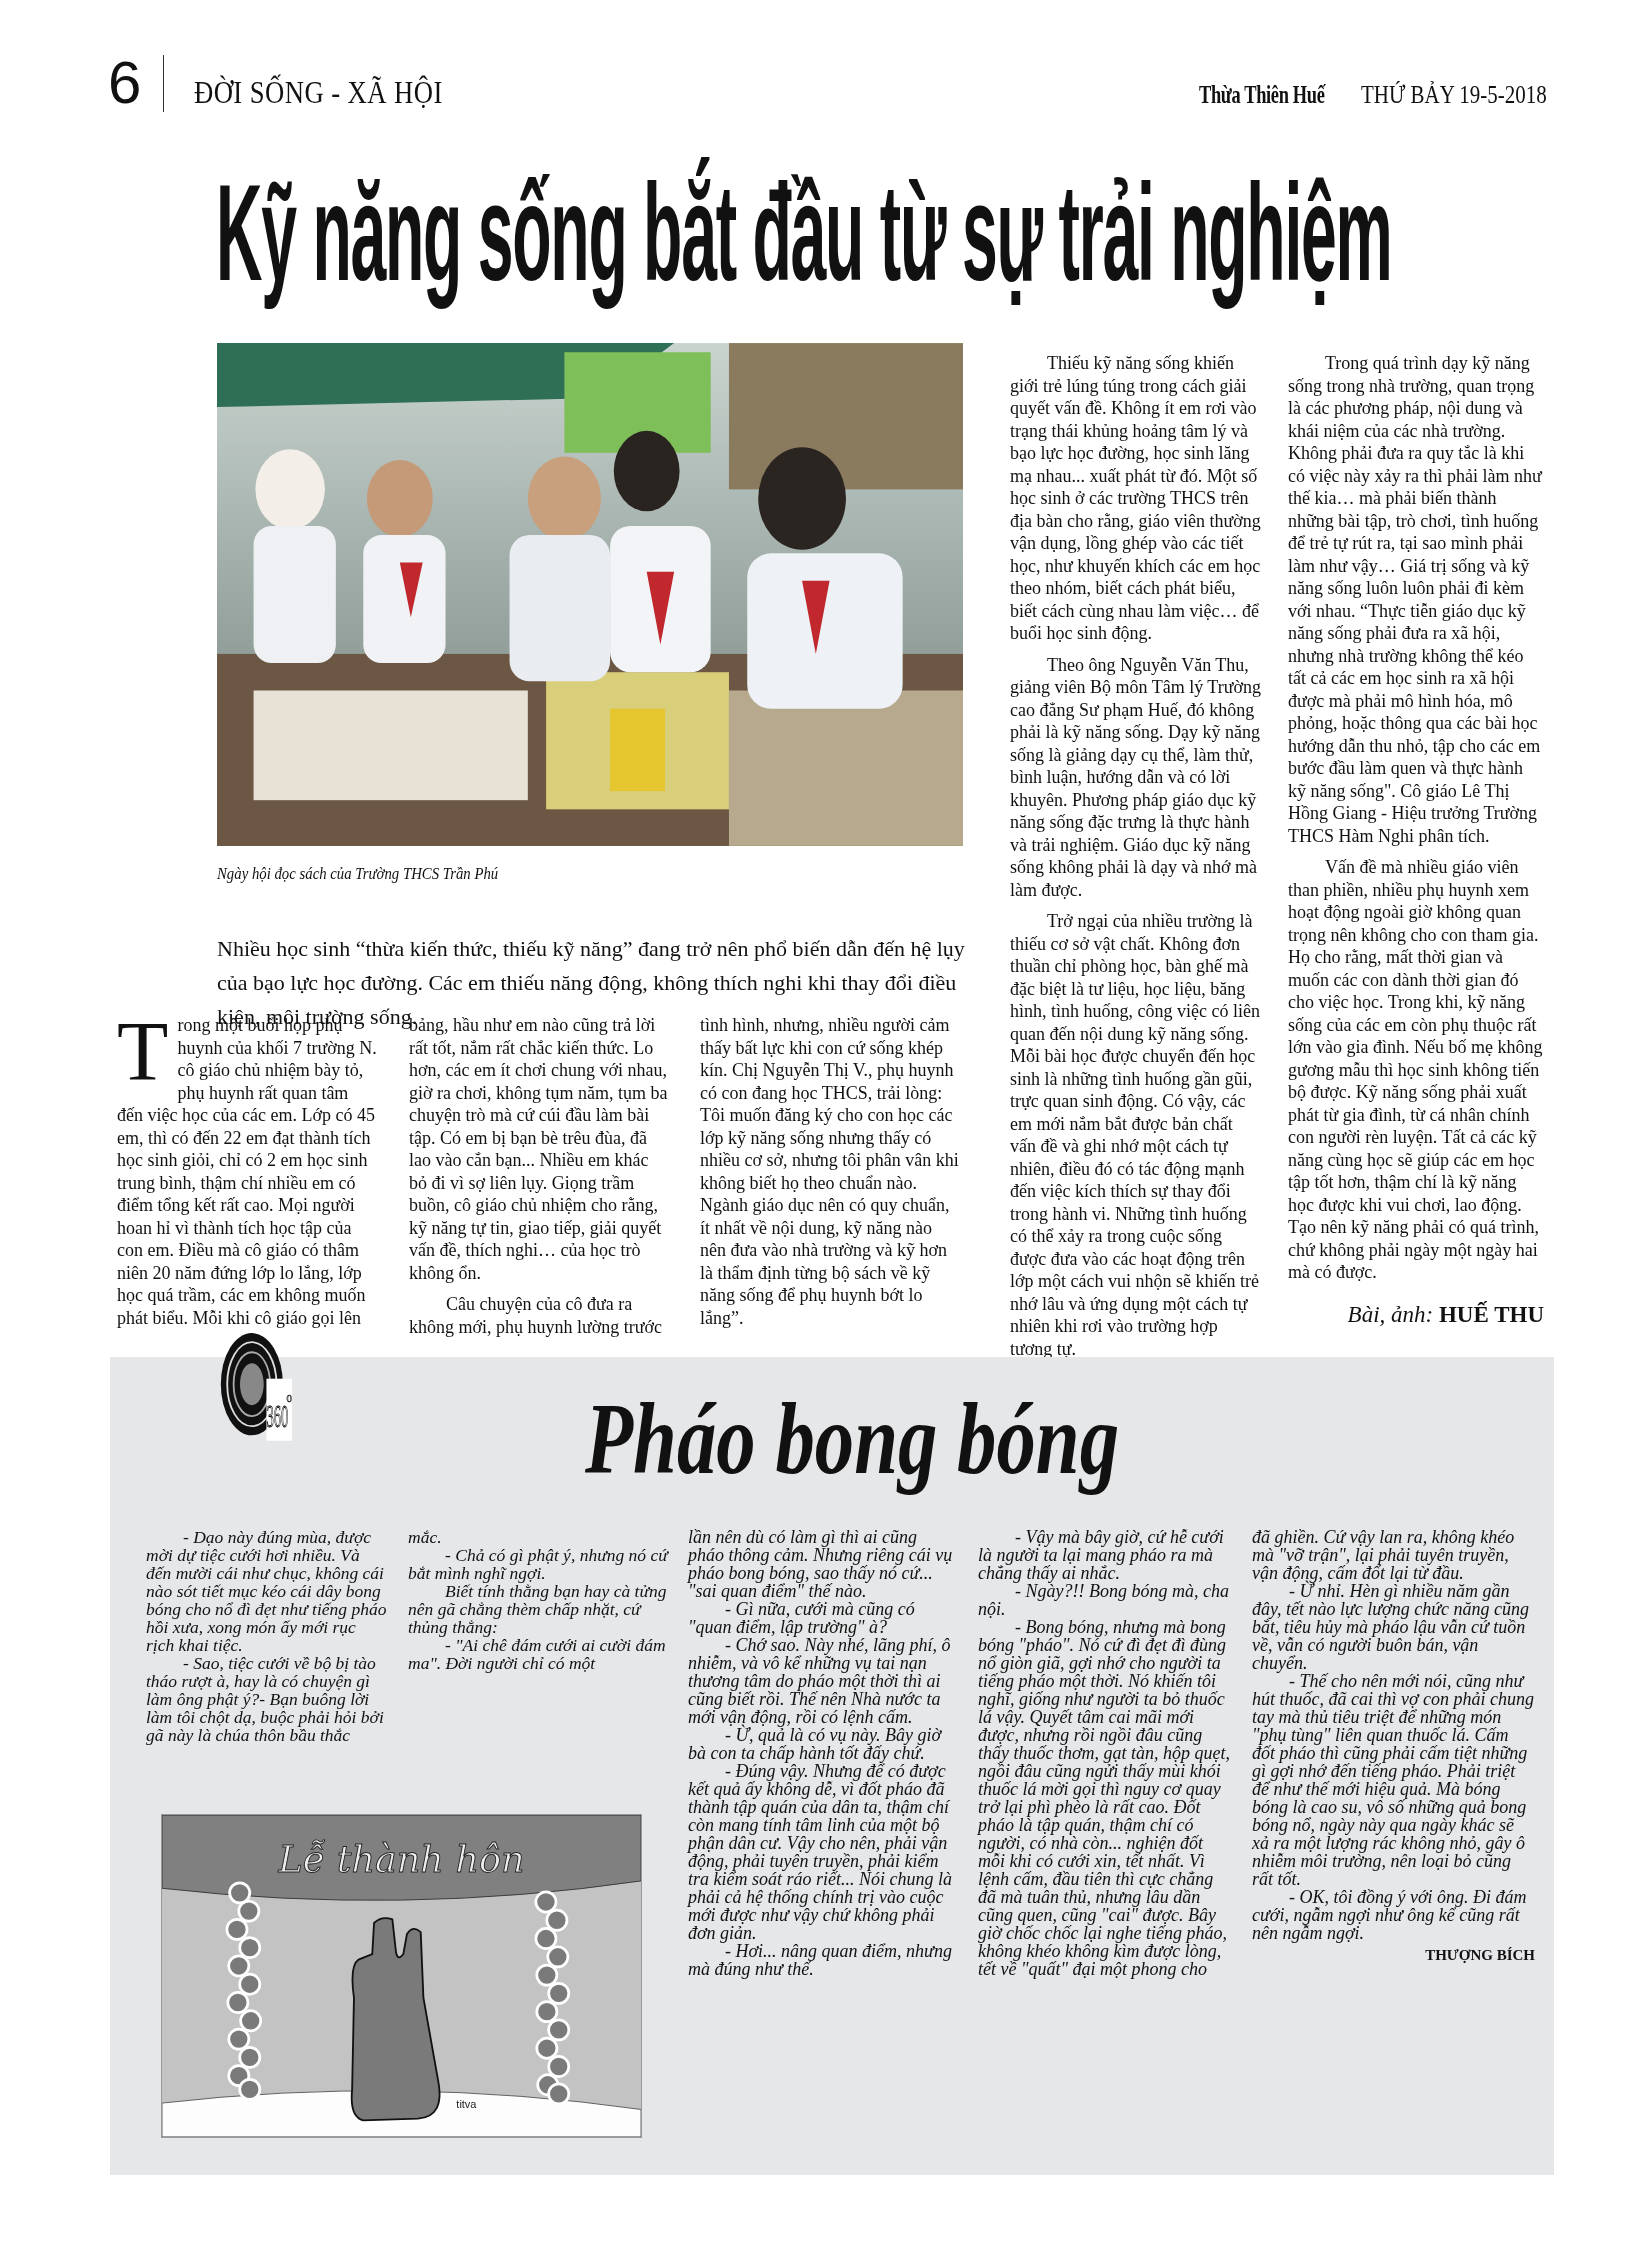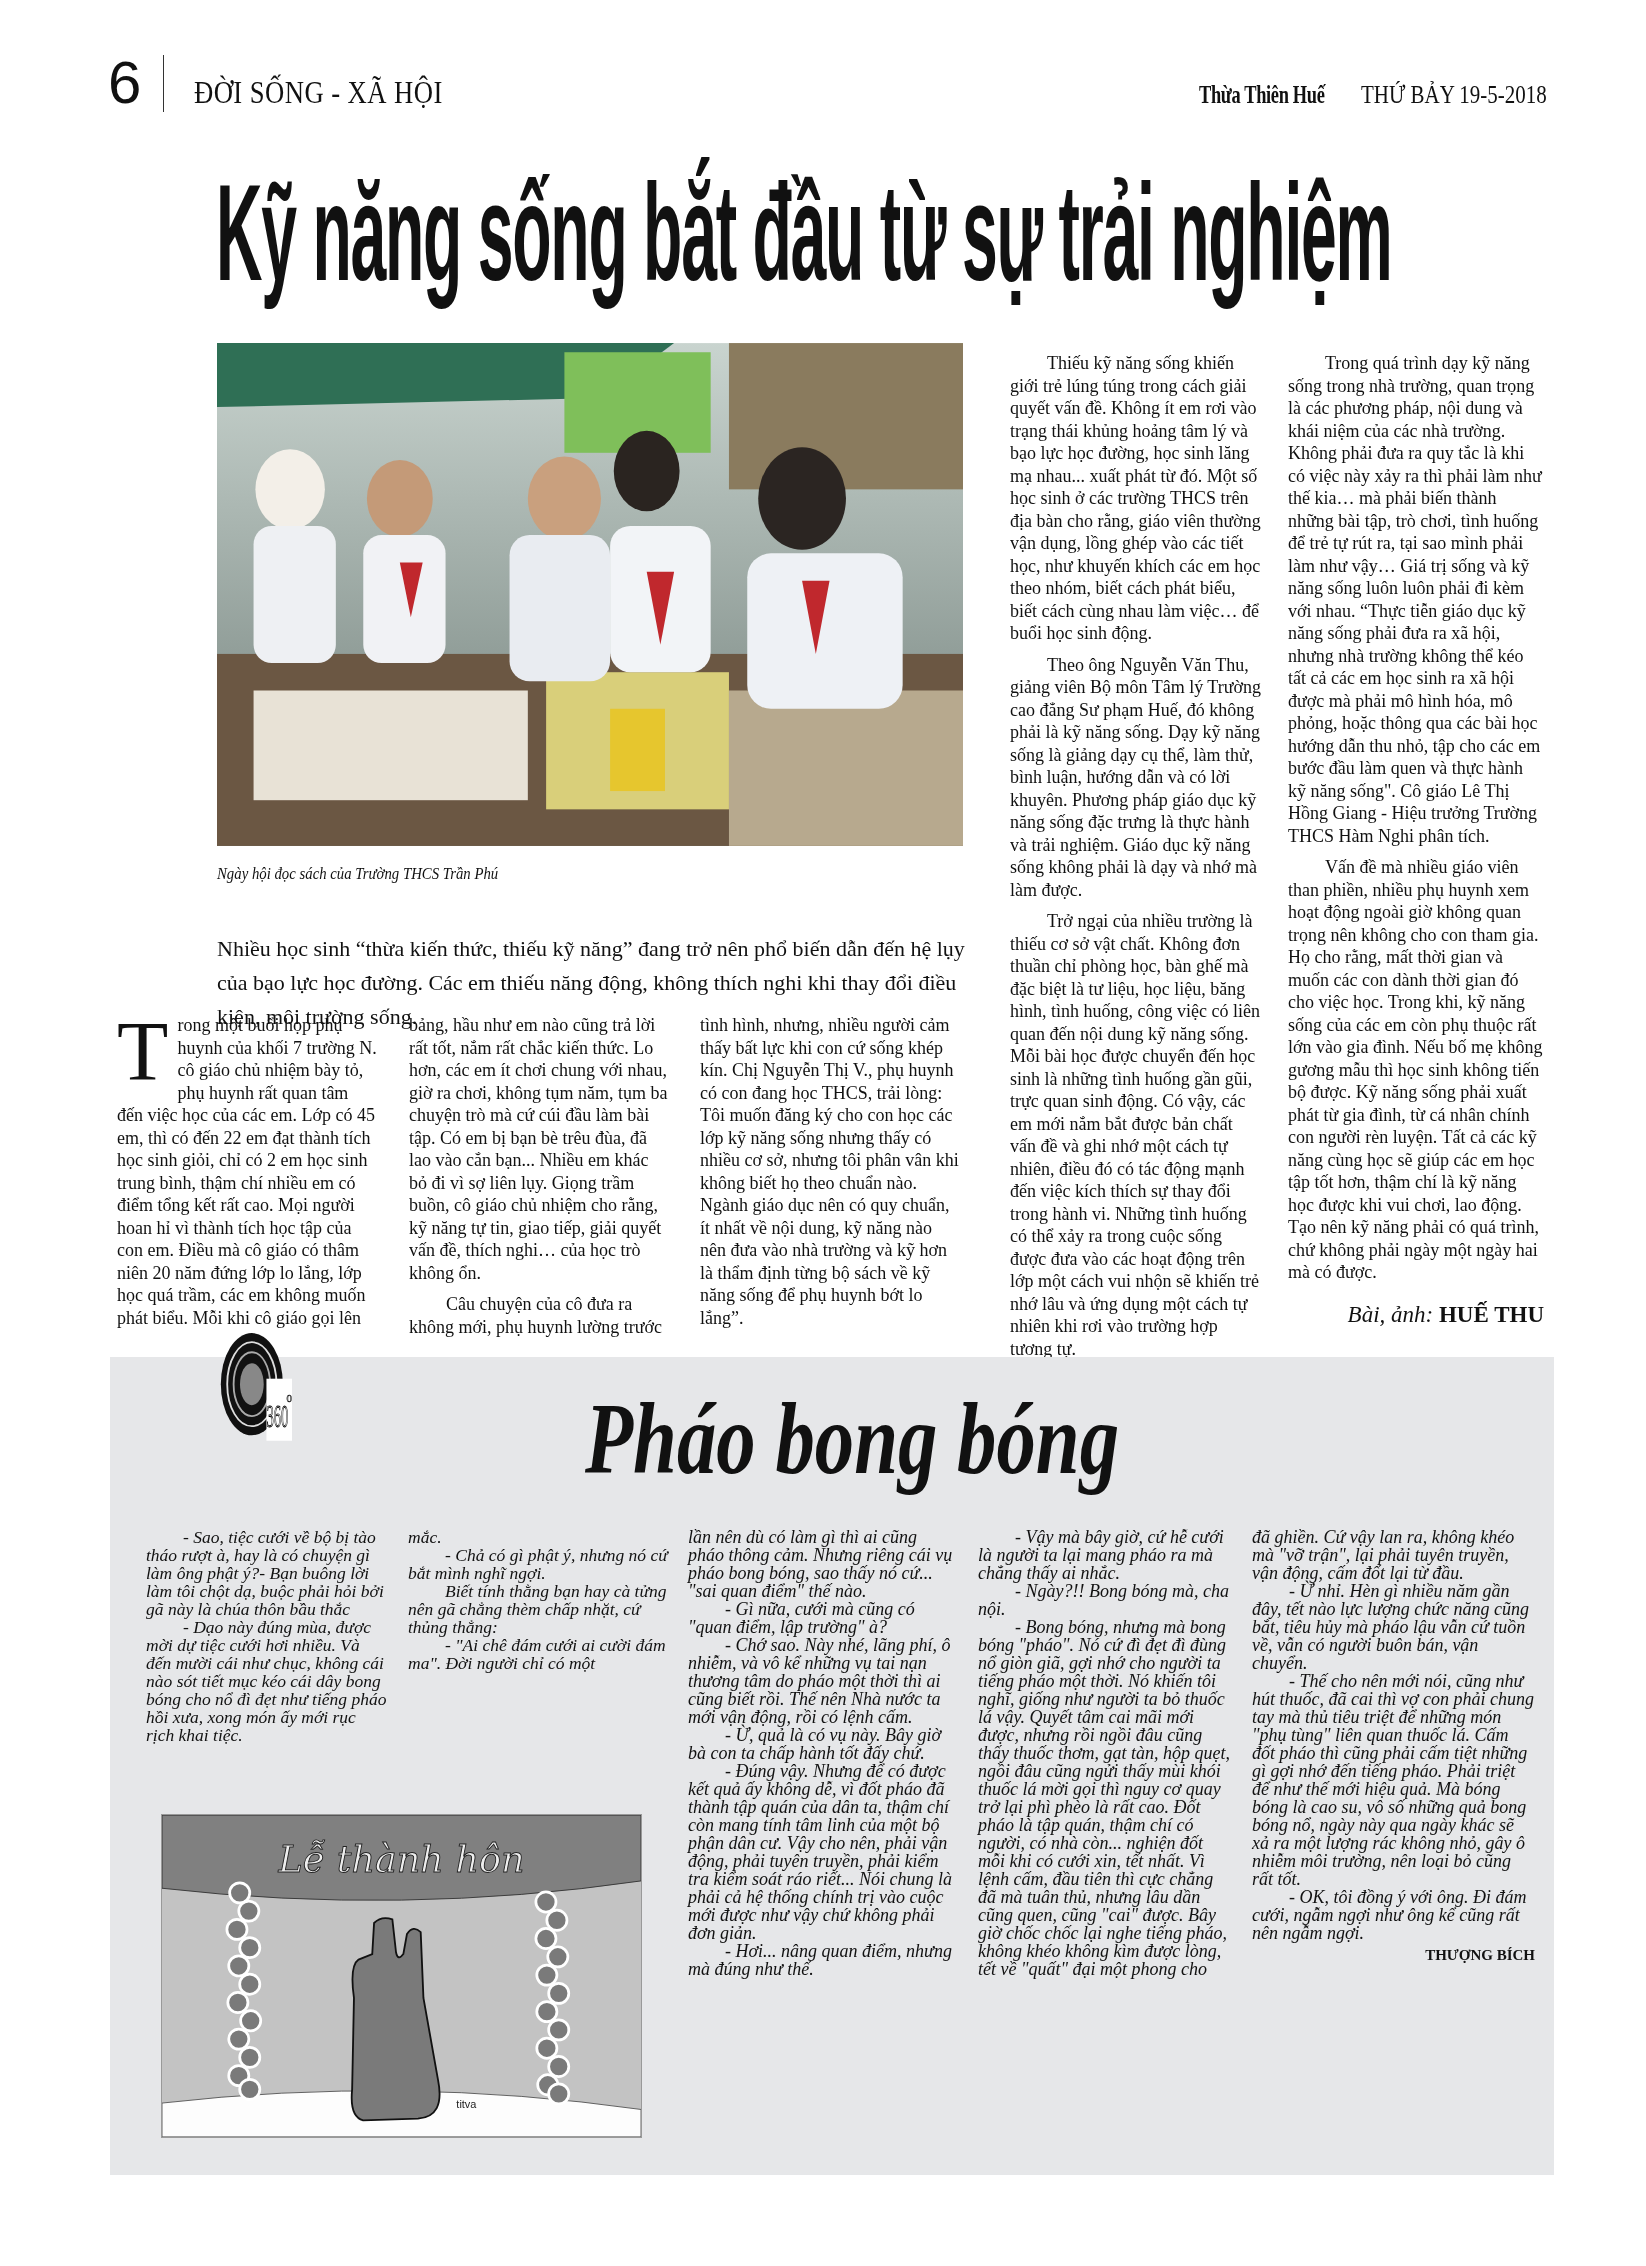--- a/index.html
+++ b/index.html
@@ -118,22 +118,22 @@
     <ellipse cx="36" cy="58" rx="20" ry="35" fill="none" stroke="#aaa" stroke-width="2"></ellipse>
     <ellipse cx="36" cy="58" rx="13" ry="23" fill="#888"></ellipse>
     <rect x="52" y="52" width="28" height="68" fill="#fff"></rect>
     <text x="52" y="105" font-family="Liberation Serif, serif" font-size="34" fill="#fff" stroke="#000" stroke-width="1" textLength="24" lengthAdjust="spacingAndGlyphs">360</text>
     <text x="74" y="78" font-family="Liberation Serif, serif" font-size="12" fill="#fff" stroke="#000" stroke-width="0.6">0</text>
   </svg>
 </div>
 <div class="abs boxtitle">Pháo bong bóng</div>
 
 <div class="abs bcol b1">
+  <p class="ind">- Dạo này đúng mùa, được mời dự tiệc cưới hơi nhiều. Và đến mười cái như chục, không cái nào sót tiết mục kéo cái dây bong bóng cho nổ đì đẹt như tiếng pháo hồi xưa, xong món ấy mới rục rịch khai tiệc.</p>
   <p class="ind">- Sao, tiệc cưới về bộ bị tào tháo rượt à, hay là có chuyện gì làm ông phật ý?- Bạn buông lời làm tôi chột dạ, buộc phải hỏi bởi gã này là chúa thôn bầu thắc</p>
-  <p class="ind">- Dạo này đúng mùa, được mời dự tiệc cưới hơi nhiều. Và đến mười cái như chục, không cái nào sót tiết mục kéo cái dây bong bóng cho nổ đì đẹt như tiếng pháo hồi xưa, xong món ấy mới rục rịch khai tiệc.</p>
 </div>
 <div class="abs bcol b2">
   <p>mắc.</p>
   <p class="ind">- Chả có gì phật ý, nhưng nó cứ bắt mình nghĩ ngợi.</p>
   <p class="ind">Biết tính thằng bạn hay cà tửng nên gã chẳng thèm chấp nhặt, cứ thủng thẳng:</p>
   <p class="ind">- "Ai chê đám cưới ai cười đám ma". Đời người chỉ có một</p>
 </div>
 <div class="abs bcol b3">
   <p>lần nên dù có làm gì thì ai cũng pháo thông cảm. Nhưng riêng cái vụ pháo bong bóng, sao thấy nó cứ... "sai quan điểm" thế nào.</p>
   <p class="ind">- Gì nữa, cưới mà cũng có "quan điểm, lập trường" à?</p>

